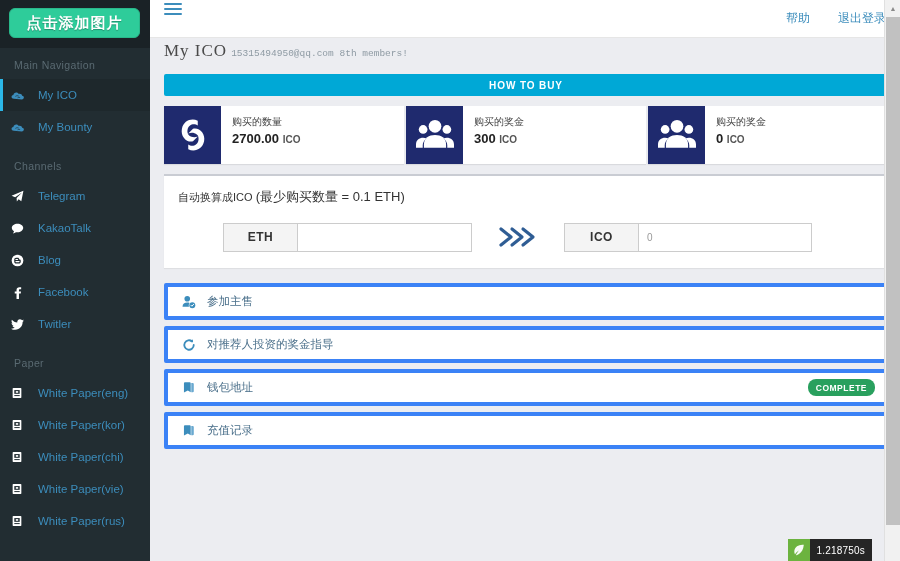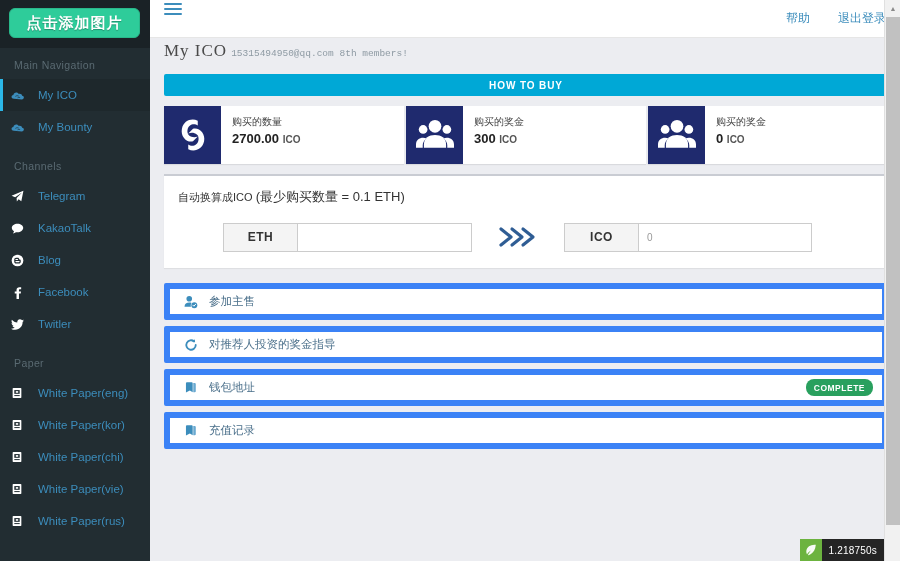--- a/index.html
+++ b/index.html
@@ -142,21 +142,21 @@
   .ig-eth .ig-input { width: 175px; }
   .ig-ico .ig-input { width: 174px; }
   .chevs {
     margin: 0 28px 0 26px; display: flex; align-items: center;
     color: #2f5d94;
   }
 
   .rows { margin-top: 15px; }
   .row-item {
     height: 37px; background: #fff;
-    border: 6px solid #3b82f6;
+    border: 4px solid #3b82f6;
     border-radius: 2px;
     display: flex; align-items: center;
     padding: 0 9px 0 14px;
     margin-bottom: 6px;
     cursor: pointer;
   }
   .row-item .ricon {
     width: 22px; min-width: 22px; color: #3c8dbc;
     display: inline-flex; align-items: center;
   }
@@ -180,21 +180,21 @@
     color: #8a8a8a; font-size: 7px;
   }
   .scroll-thumb {
     position: absolute; top: 17px; left: 1px;
     width: 14px; height: 508px; background: #c1c1c1;
     border-radius: 0;
   }
 
   
   .debug-badge {
-    position: absolute; right: 16px; bottom: 0;
+    position: absolute; right: 28px; bottom: 0;
     display: flex; align-items: center; height: 22px;
     background: #252525; color: #fff;
     font-size: 10px; font-family: "Liberation Sans", sans-serif;
   }
   .debug-leaf {
     width: 22px; height: 22px; background: #6cb33f;
     display: flex; align-items: center; justify-content: center;
   }
   .debug-time { padding: 0 7px 0 6px; letter-spacing: .2px; }
 </style>

